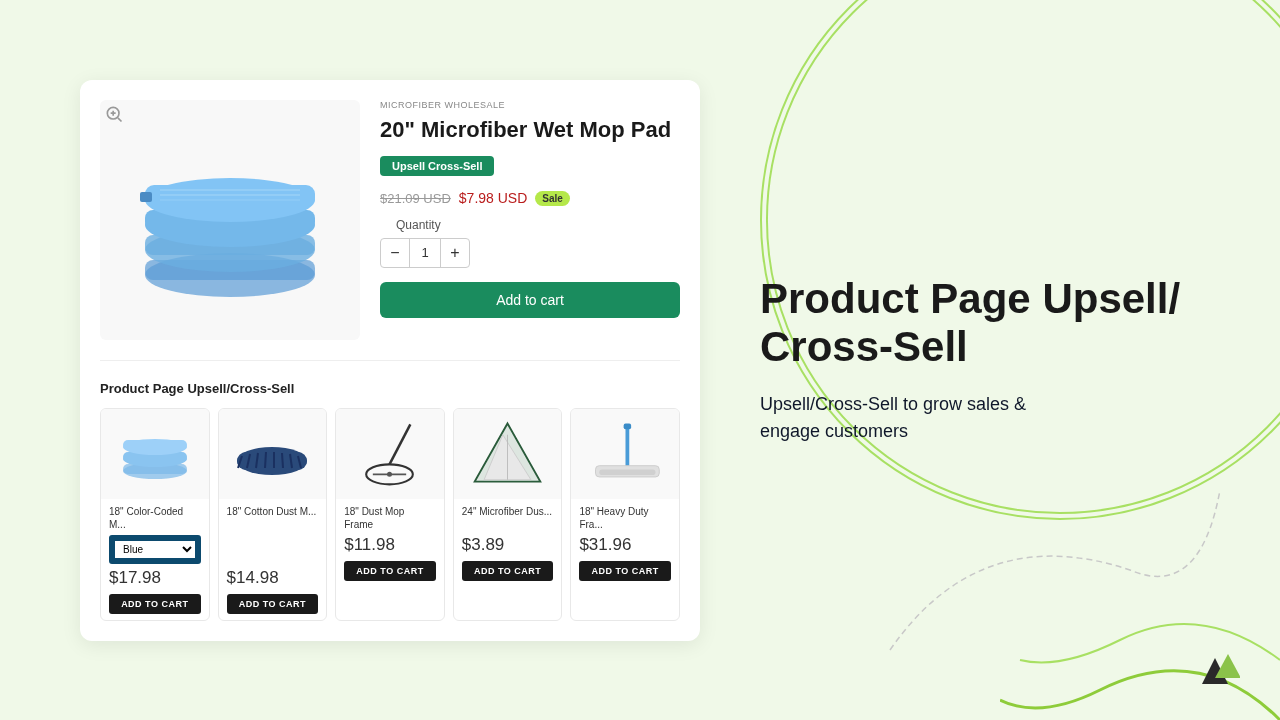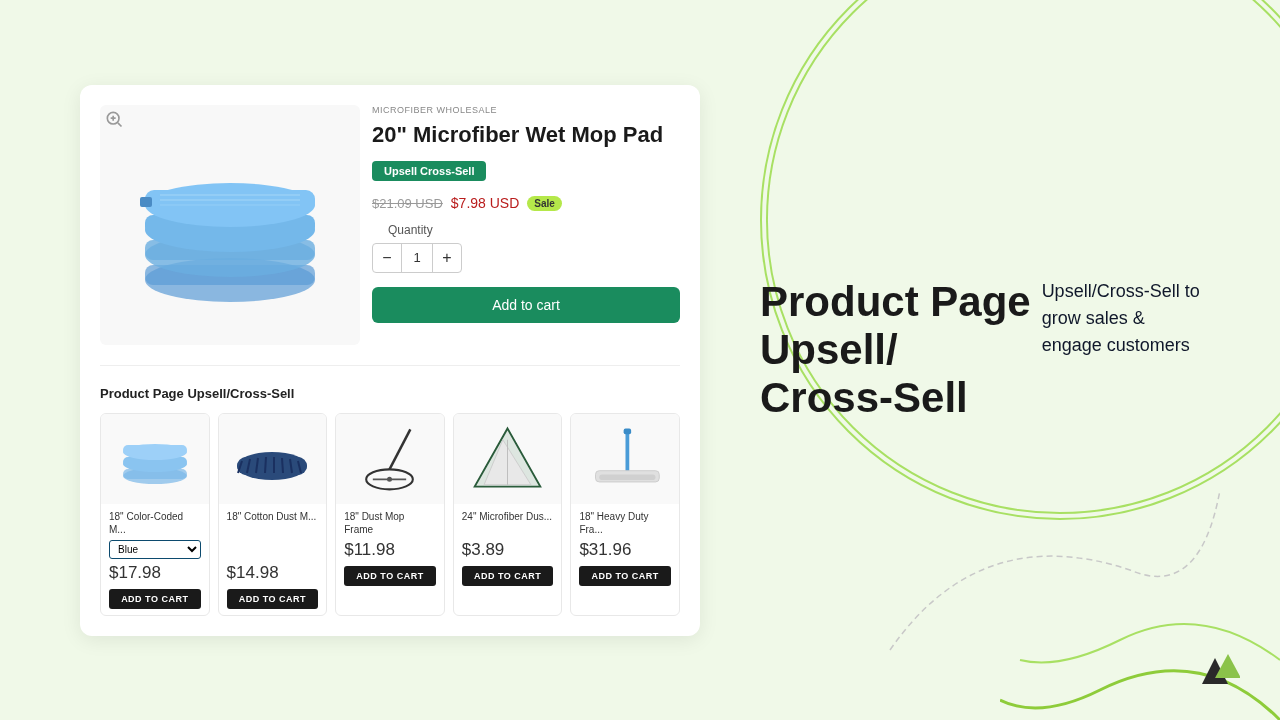--- a/index.html
+++ b/index.html
@@ -41,21 +41,21 @@
       background: #fff;
       border-radius: 12px;
       box-shadow: 0 4px 20px rgba(0,0,0,0.08);
       overflow: hidden;
       padding: 20px;
     }
 
     
     .product-header {
       display: flex;
-      gap: 12px;
+      gap: 20px;
       margin-bottom: 20px;
       padding-bottom: 20px;
       border-bottom: 1px solid #eee;
     }
 
     .product-image-container {
       position: relative;
       width: 260px;
       flex-shrink: 0;
     }
@@ -243,21 +243,21 @@
     .crosssell-name {
       font-size: 10px;
       color: #333;
       margin-bottom: 4px;
       line-height: 1.3;
       min-height: 26px;
     }
 
     .crosssell-variant-select {
       font-size: 10px;
-      border: 1px solid #0c4a6e;
+      border: 6px solid #0c4a6e;
       border-radius: 3px;
       padding: 2px 4px;
       margin-bottom: 4px;
       width: 100%;
       background: #fff;
     }
 
     .crosssell-price {
       font-size: 17px;
       color: #333;
@@ -278,21 +278,21 @@
       text-transform: uppercase;
     }
 
     
     .right-panel {
       flex: 1;
       padding: 40px 60px 40px 60px;
       position: relative;
       z-index: 1;
       display: flex;
-      flex-direction: row;
+      flex-direction: column;
       justify-content: center;
       align-items: flex-start;
     }
 
     .right-heading {
       font-size: 42px;
       font-weight: 700;
       color: #1a1a1a;
       line-height: 1.15;
       margin-bottom: 20px;

